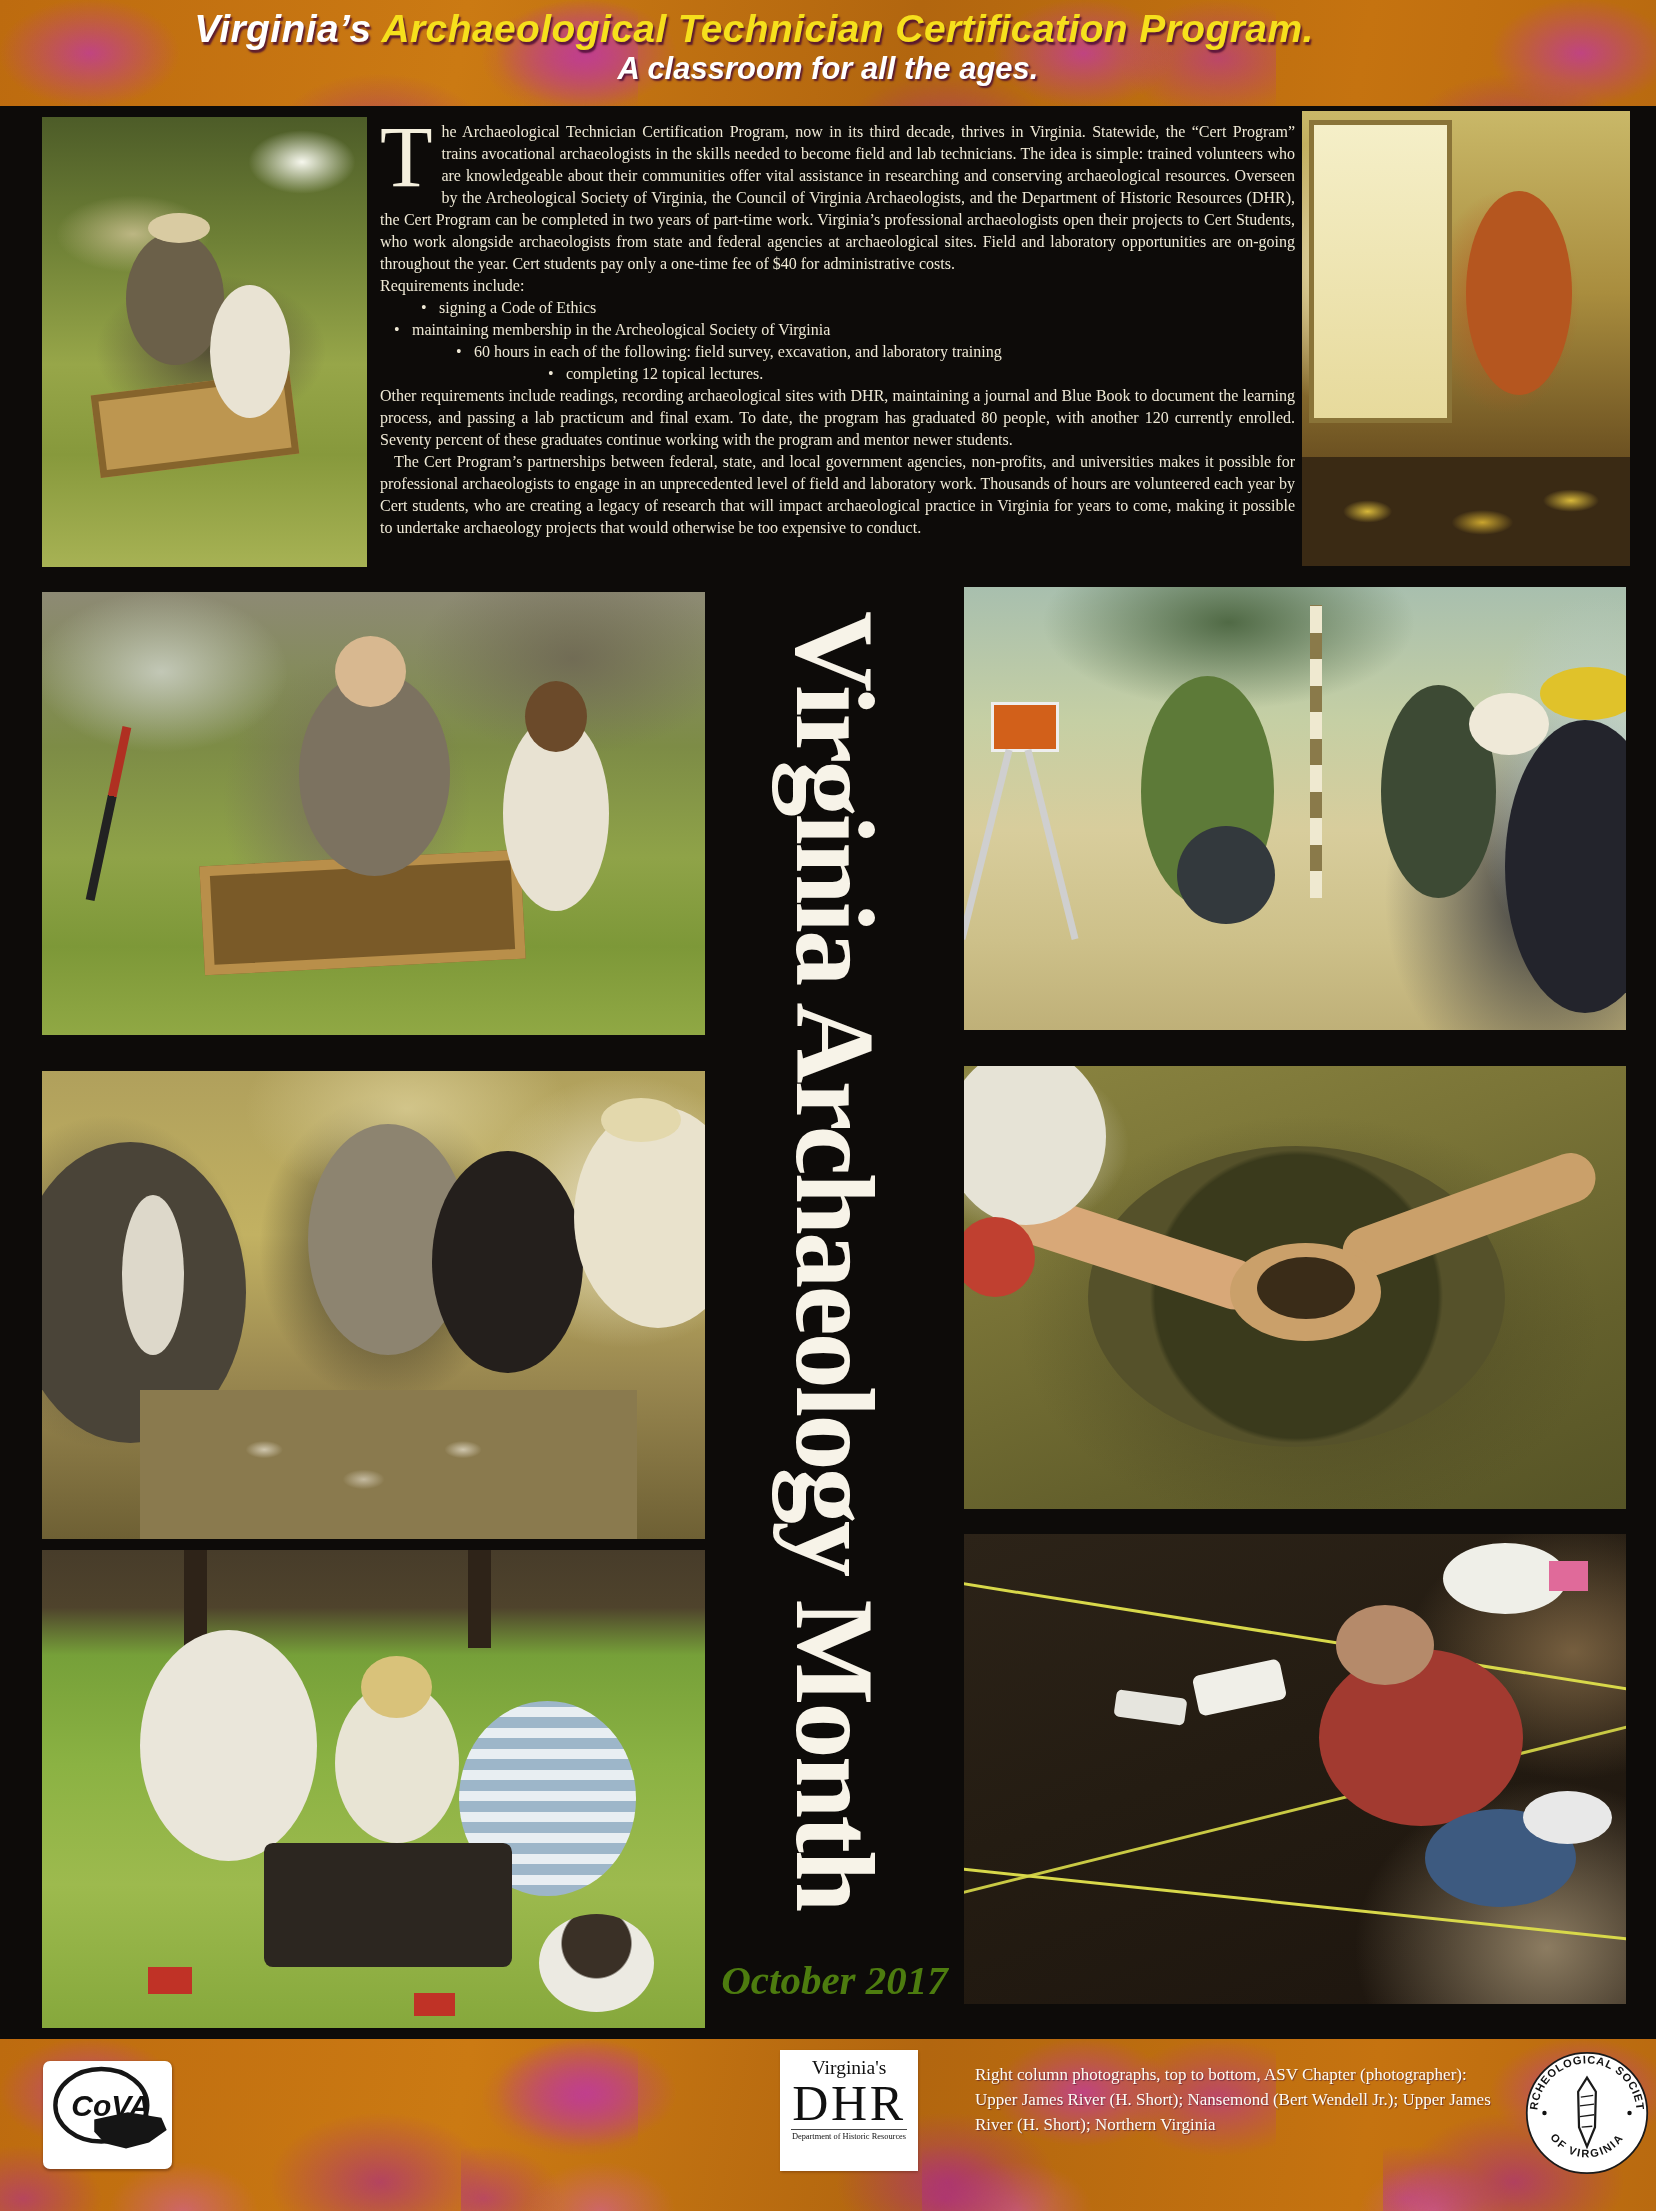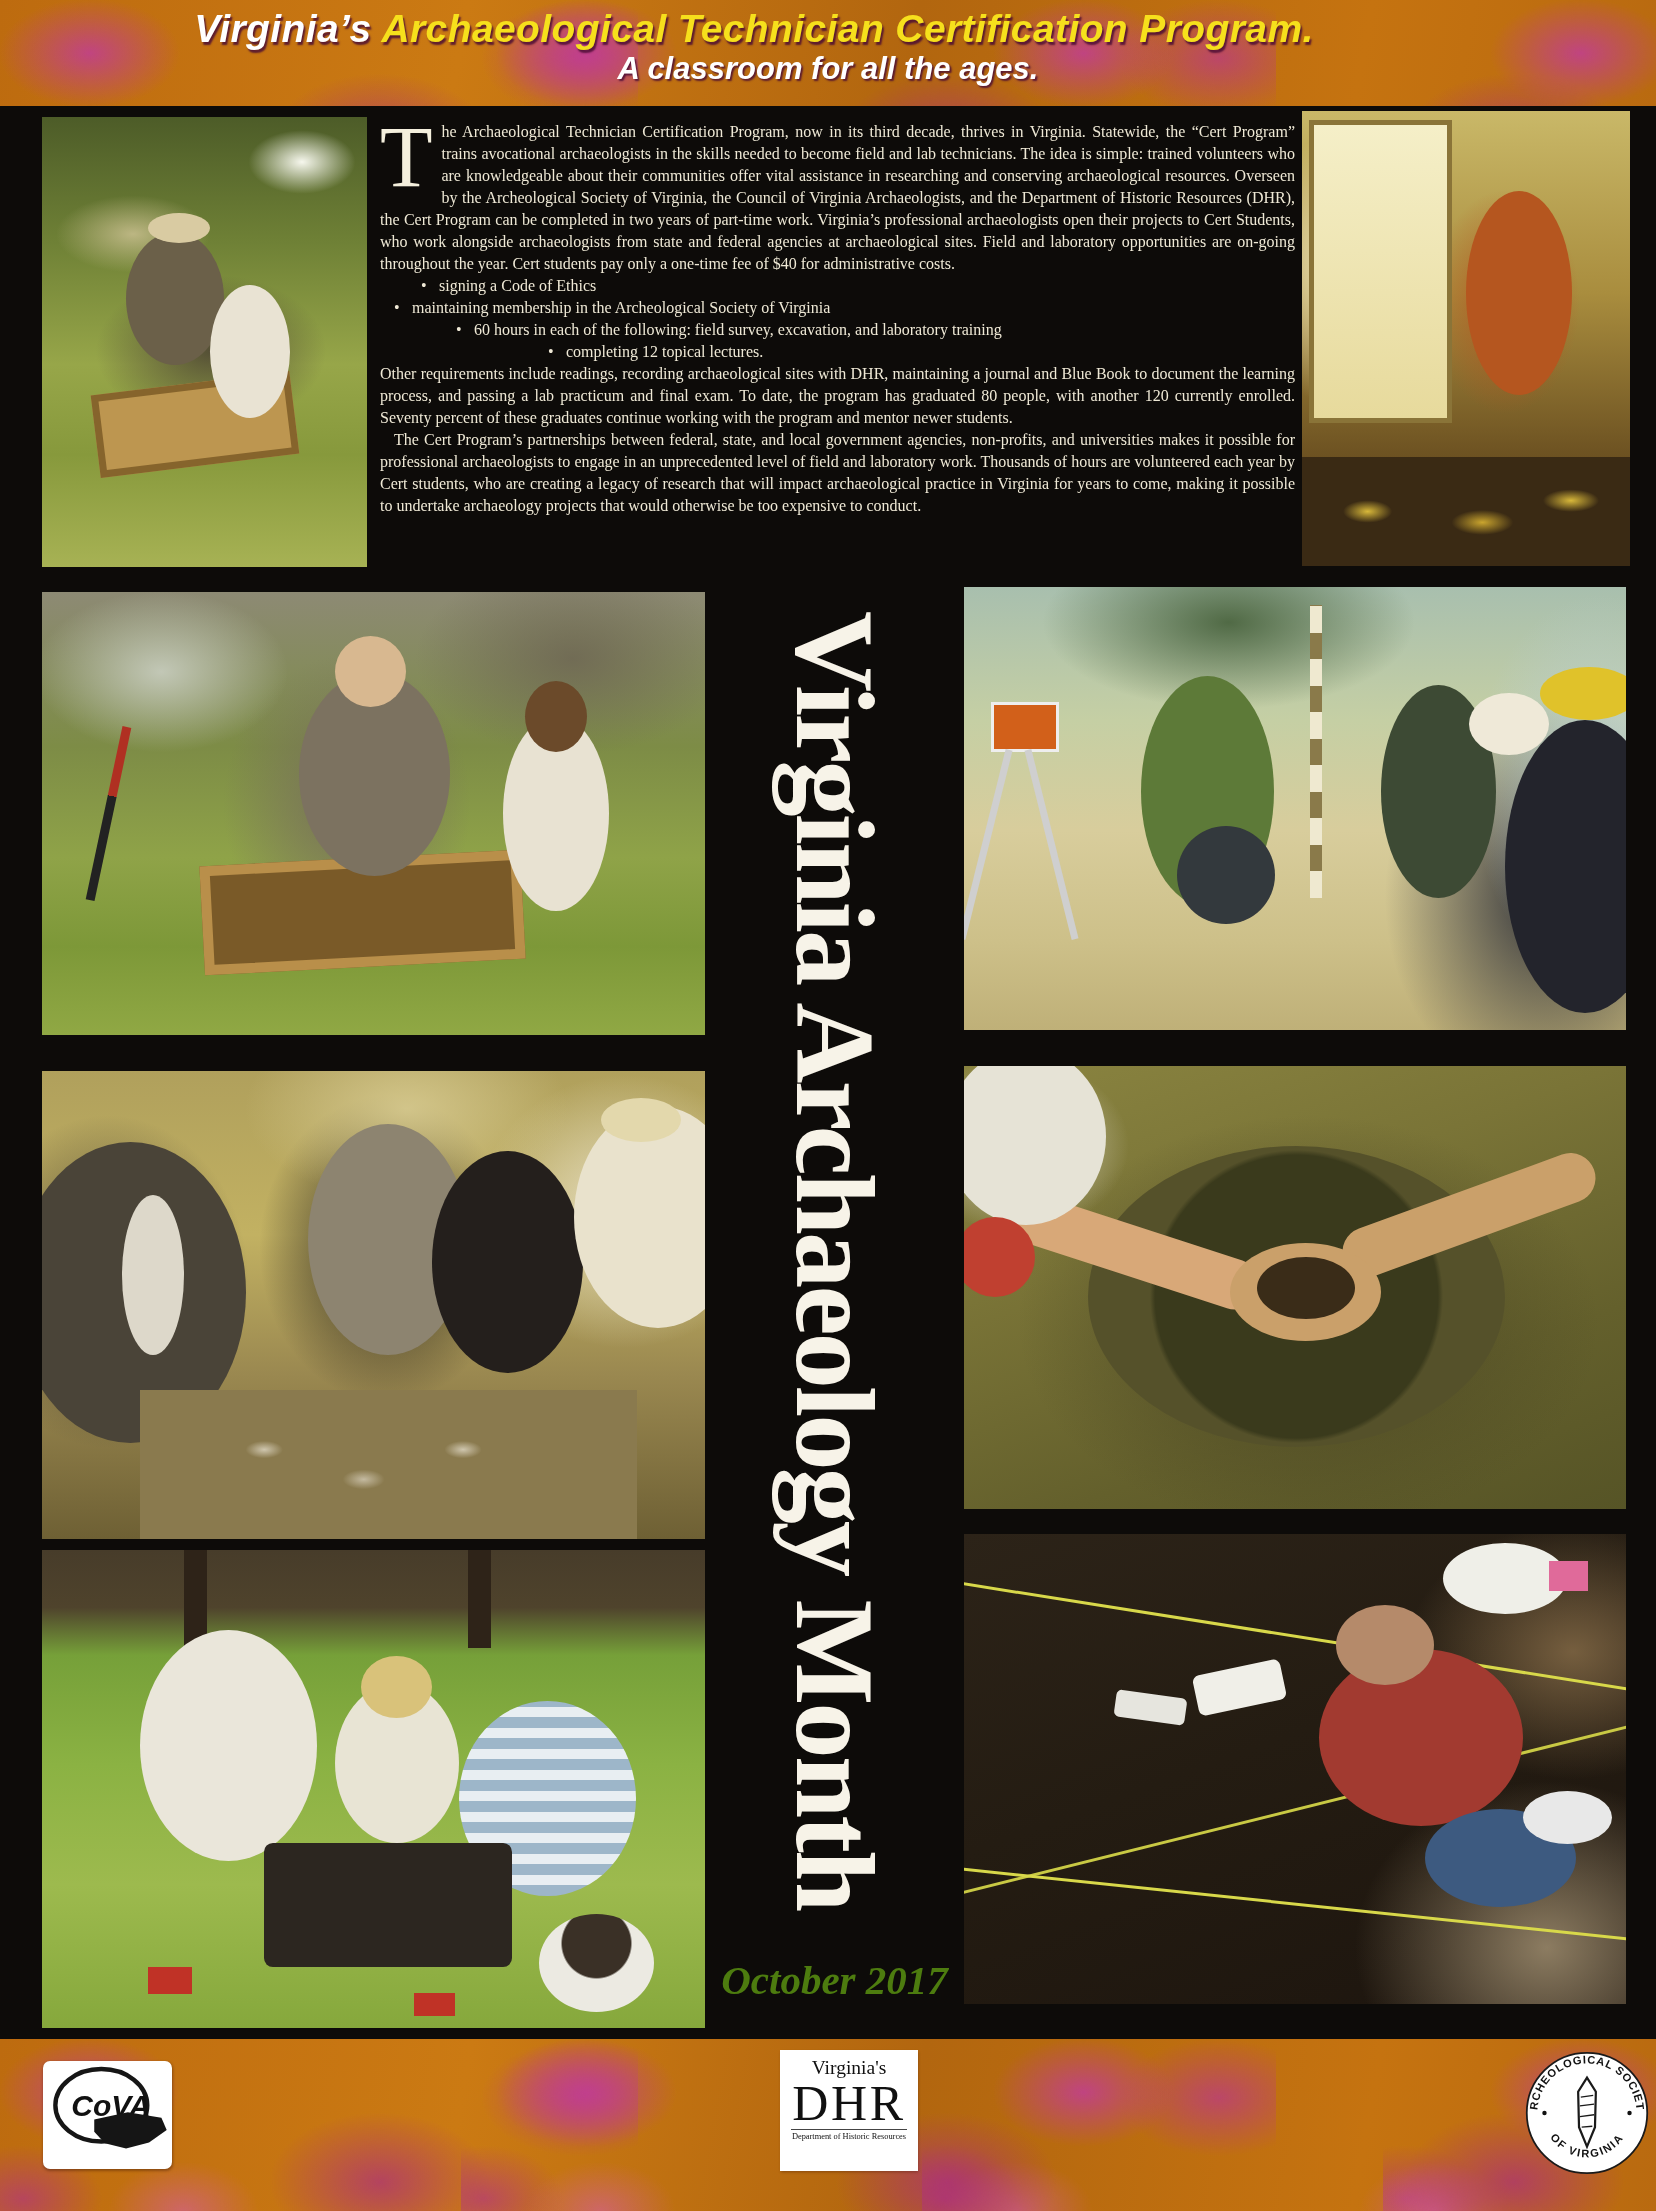--- a/index.html
+++ b/index.html
@@ -118,20 +118,21 @@
 
   <div class="photo ph-introL" style="left:42px;top:117px;width:325px;height:450px;">
     <div class="s" style="left:53px;top:266px;width:186px;height:69px;background:#bd9650;border:7px solid #86642c;transform:rotate(-7deg);"></div>
     <div class="s round" style="left:84px;top:115px;width:98px;height:133px;background:#6b6049;"></div>
     <div class="s round" style="left:106px;top:96px;width:62px;height:30px;background:#d9cba2;"></div>
     <div class="s round" style="left:168px;top:168px;width:80px;height:133px;background:#e9e3d3;"></div>
   </div>
 
   <div class="intro-text">
     <p><span class="dropcap">T</span><span>he Archaeological Technician Certification Program, now in its third decade, thrives in Virginia. Statewide, the “Cert Program” trains avocational archaeologists in the skills needed to become field and lab technicians. The idea is simple: trained volunteers who are knowledgeable about their communities offer vital assistance in researching and conserving archaeological resources. Overseen by the Archeological Society of Virginia, the Council of Virginia Archaeologists, and the Department of Historic Resources (DHR), the Cert Program can be completed in two years of part-time work. Virginia’s professional archaeologists open their projects to Cert Students, who work alongside archaeologists from state and federal agencies at archaeological sites. Field and laboratory opportunities are on-going throughout the year. Cert students pay only a one-time fee of $40 for administrative costs.</span></p>
+    <div class="req-label">Requirements include:</div>
     <div class="bullet b2"><span>signing a Code of Ethics</span></div>
     <div class="bullet b1"><span>maintaining membership in the Archeological Society of Virginia</span></div>
     <div class="bullet b3"><span>60 hours in each of the following:  field survey, excavation, and laboratory training</span></div>
     <div class="bullet b5"><span>completing 12 topical lectures.</span></div>
     <p>Other requirements include readings, recording archaeological sites with DHR, maintaining a journal and Blue Book to document the learning process, and passing a lab practicum and final exam. To date, the program has graduated 80 people, with another 120 currently enrolled. Seventy percent of these graduates continue working with the program and mentor newer students.</p>
     <p class="indented">The Cert Program’s partnerships between federal, state, and local government agencies, non-profits, and universities makes it possible for professional archaeologists to engage in an unprecedented level of field and laboratory work. Thousands of hours are volunteered each year by Cert students, who are creating a legacy of research that will impact archaeological practice in Virginia for years to come, making it possible to undertake archaeology projects that would otherwise be too expensive to conduct.</p>
   </div>
 
   <div class="photo ph-introR" style="left:1302px;top:111px;width:328px;height:455px;">
     <div class="s" style="left:7px;top:8.9px;width:133px;height:293px;background:linear-gradient(180deg,#f5efc8,#e7da9c);border:5.3px solid #8a7438;"></div>
@@ -223,20 +224,25 @@
       </svg>
     </div>
 
 
     <div class="logo-box dhr">
       <div class="v">Virginia's</div>
       <div class="d">DHR</div>
       <div class="r">Department of Historic Resources</div>
     </div>
 
+    <div class="caption" style="left:975px;top:23px;width:541px;">
+      <div>Right column photographs, top to bottom, ASV Chapter (photographer):</div>
+      <div>Upper James River (H. Short); Nansemond (Bert Wendell Jr.); Upper James</div>
+      <div>River (H. Short); Northern Virginia</div>
+    </div>
 
     <div class="logo-box asv">
       <svg width="124" height="124" viewBox="0 0 140 140">
         <circle cx="70" cy="70" r="68" fill="#ffffff" stroke="#1a1a1a" stroke-width="2"></circle>
         <path id="asvTop" d="M14,70 A56,56 0 0 1 126,70" fill="none"></path>
         <path id="asvBottom" d="M20,70 A50,50 0 0 0 120,70" fill="none"></path>
         <text font-family="Liberation Sans, sans-serif" font-size="12.5" font-weight="bold" fill="#111" letter-spacing="1">
           <textPath href="#asvTop" startOffset="50%" text-anchor="middle">ARCHEOLOGICAL SOCIETY</textPath>
         </text>
         <text font-family="Liberation Sans, sans-serif" font-size="12.5" font-weight="bold" fill="#111" letter-spacing="2">

